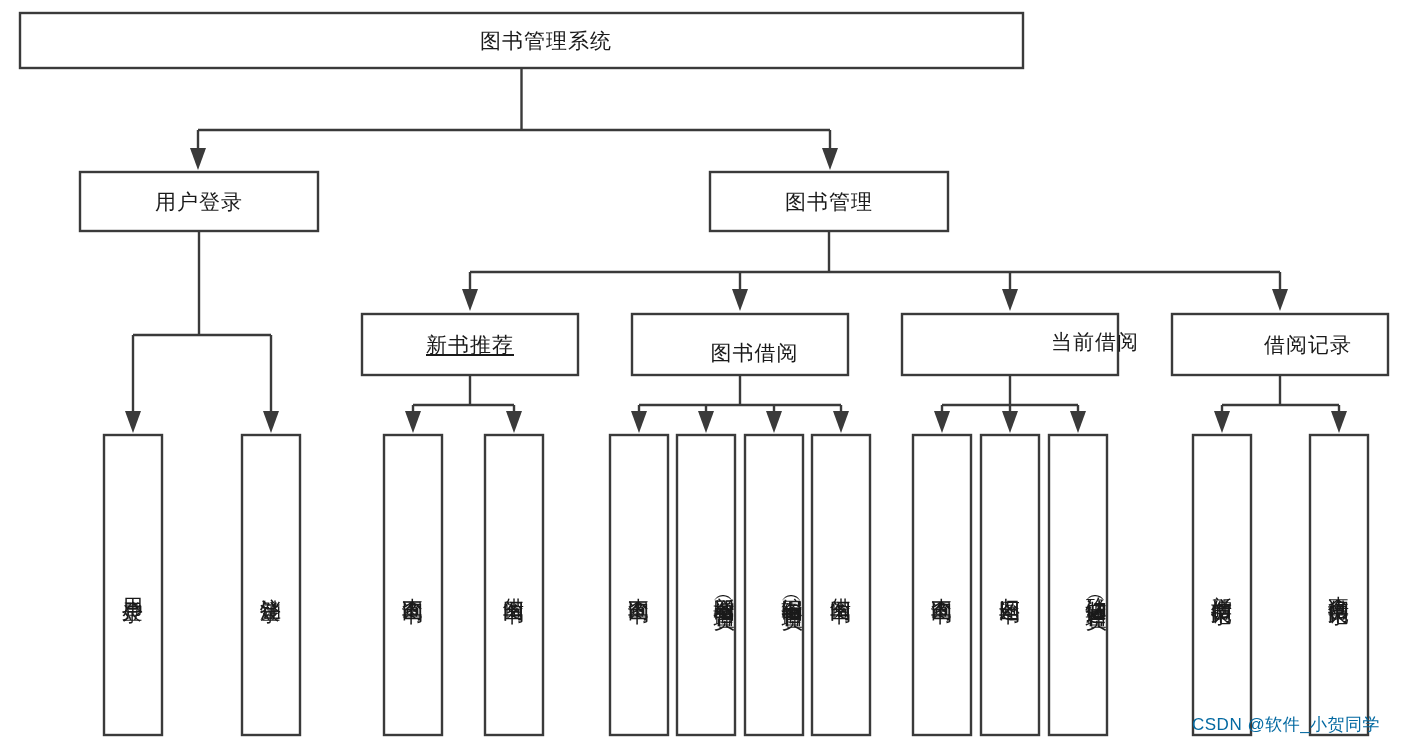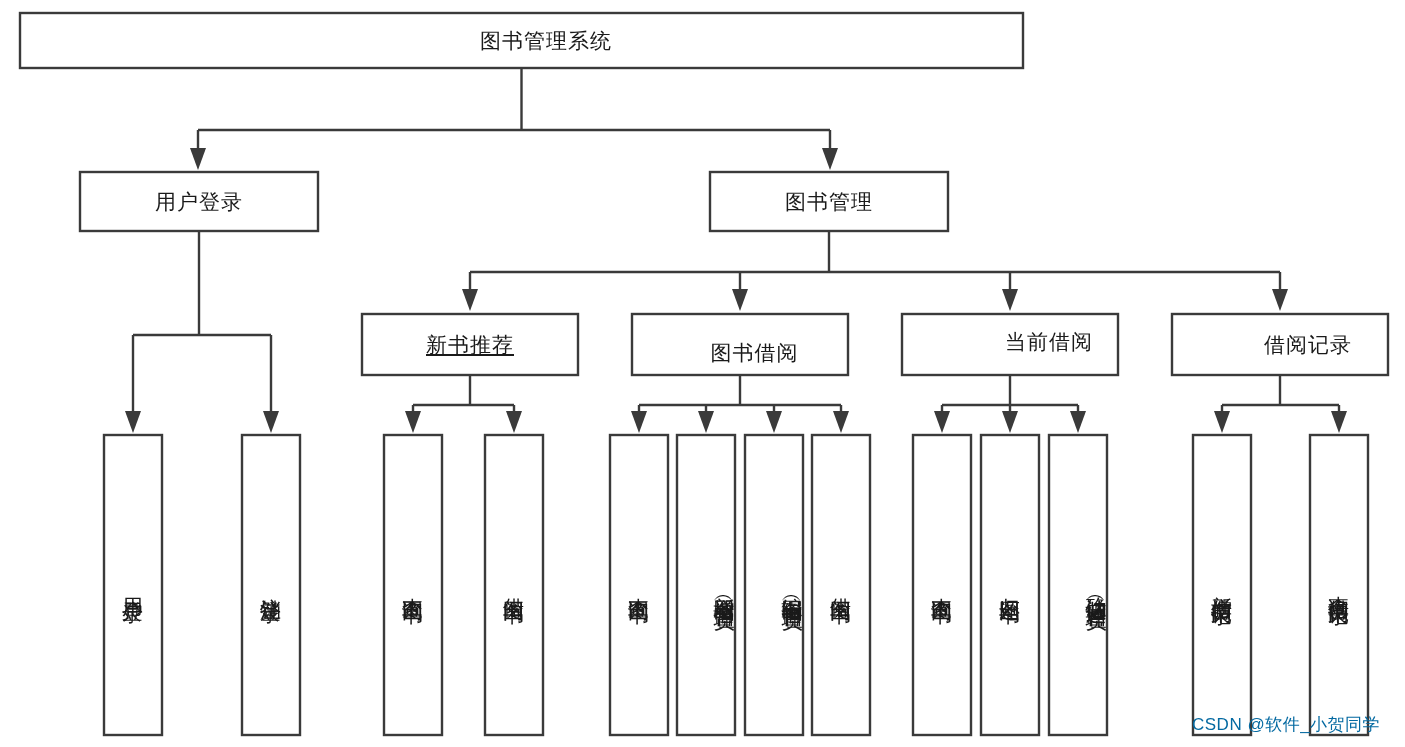--- a/index.html
+++ b/index.html
@@ -177,21 +177,21 @@
 
   </svg>
 
   <div class="node-label-h" style="left:20px; top:13px; width:1052px; height:55px;">图书管理系统</div>
 
   <div class="node-label-h" style="left:80px; top:172px; width:238px; height:59px;">用户登录</div>
   <div class="node-label-h" style="left:710px; top:172px; width:238px; height:59px;">图书管理</div>
 
   <div class="node-label-h" style="left:362px; top:314px; width:216px; height:61px;text-decoration:underline;">新书推荐</div>
   <div class="node-label-h" style="left:632px; top:314px; width:245px; height:61px;margin-top:8px;">图书借阅</div>
-  <div class="node-label-h" style="left:902px; top:314px; width:216px; height:56px;padding-left:39px;">当前借阅</div>
+  <div class="node-label-h" style="left:948px; top:314px; width:216px; height:56px;padding-left:39px;">当前借阅</div>
   <div class="node-label-h" style="left:1172px; top:314px; width:216px; height:61px;padding-left:28px;">借阅记录</div>
 
   <div class="node-label-v center-v" style="left:104px; top:435px; width:58px; height:300px;">用户登录</div>
   <div class="node-label-v center-v" style="left:242px; top:435px; width:58px; height:300px;">注销登录</div>
 
   <div class="node-label-v center-v" style="left:384px; top:435px; width:58px; height:300px;">查询图书</div>
   <div class="node-label-v center-v" style="left:485px; top:435px; width:58px; height:300px;">借阅图书</div>
 
   <div class="node-label-v center-v" style="left:610px; top:435px; width:58px; height:300px;">查询图书</div>
   <div class="node-label-v" style="left:677px; top:443px; width:58px; height:292px;">新增图书（管理员）</div>

